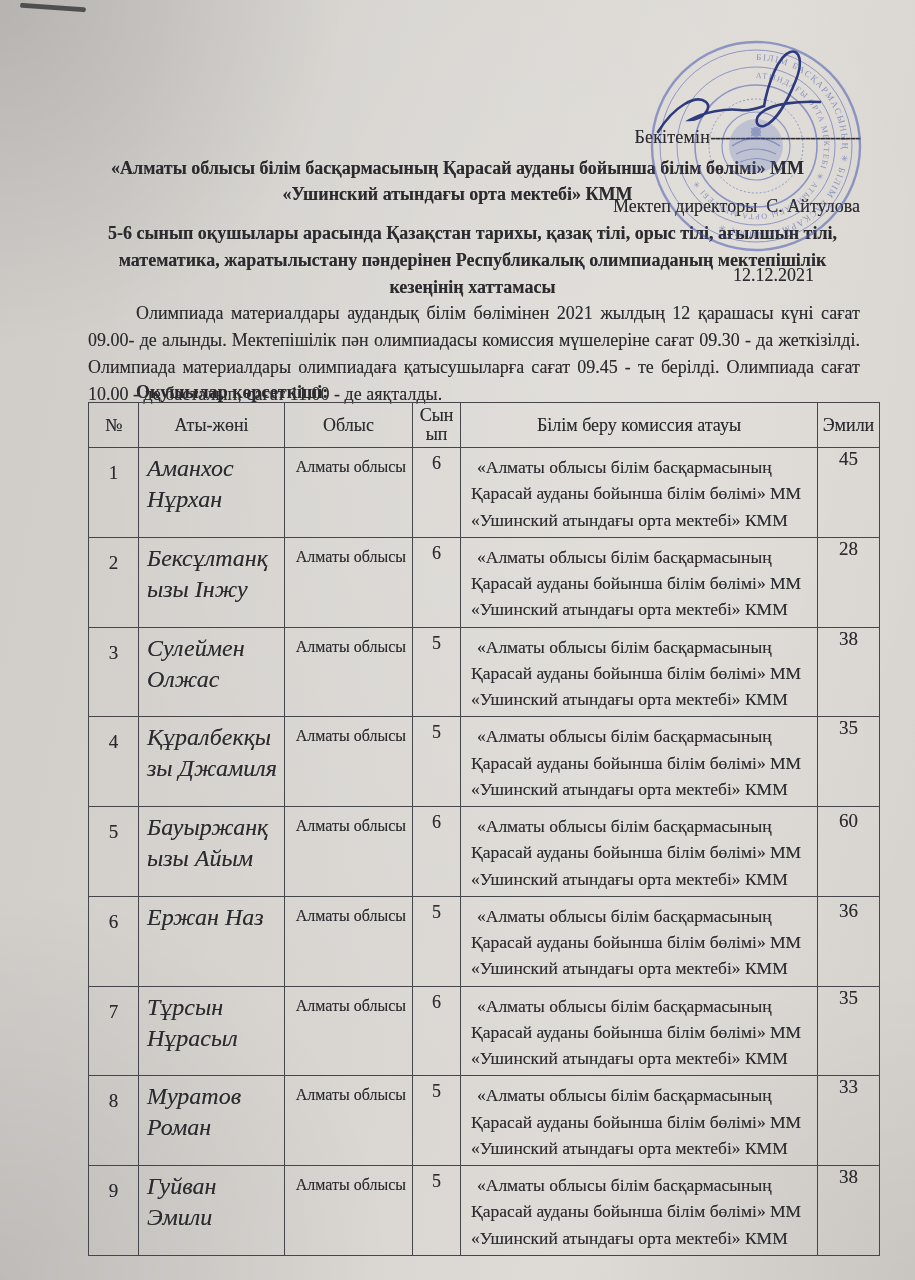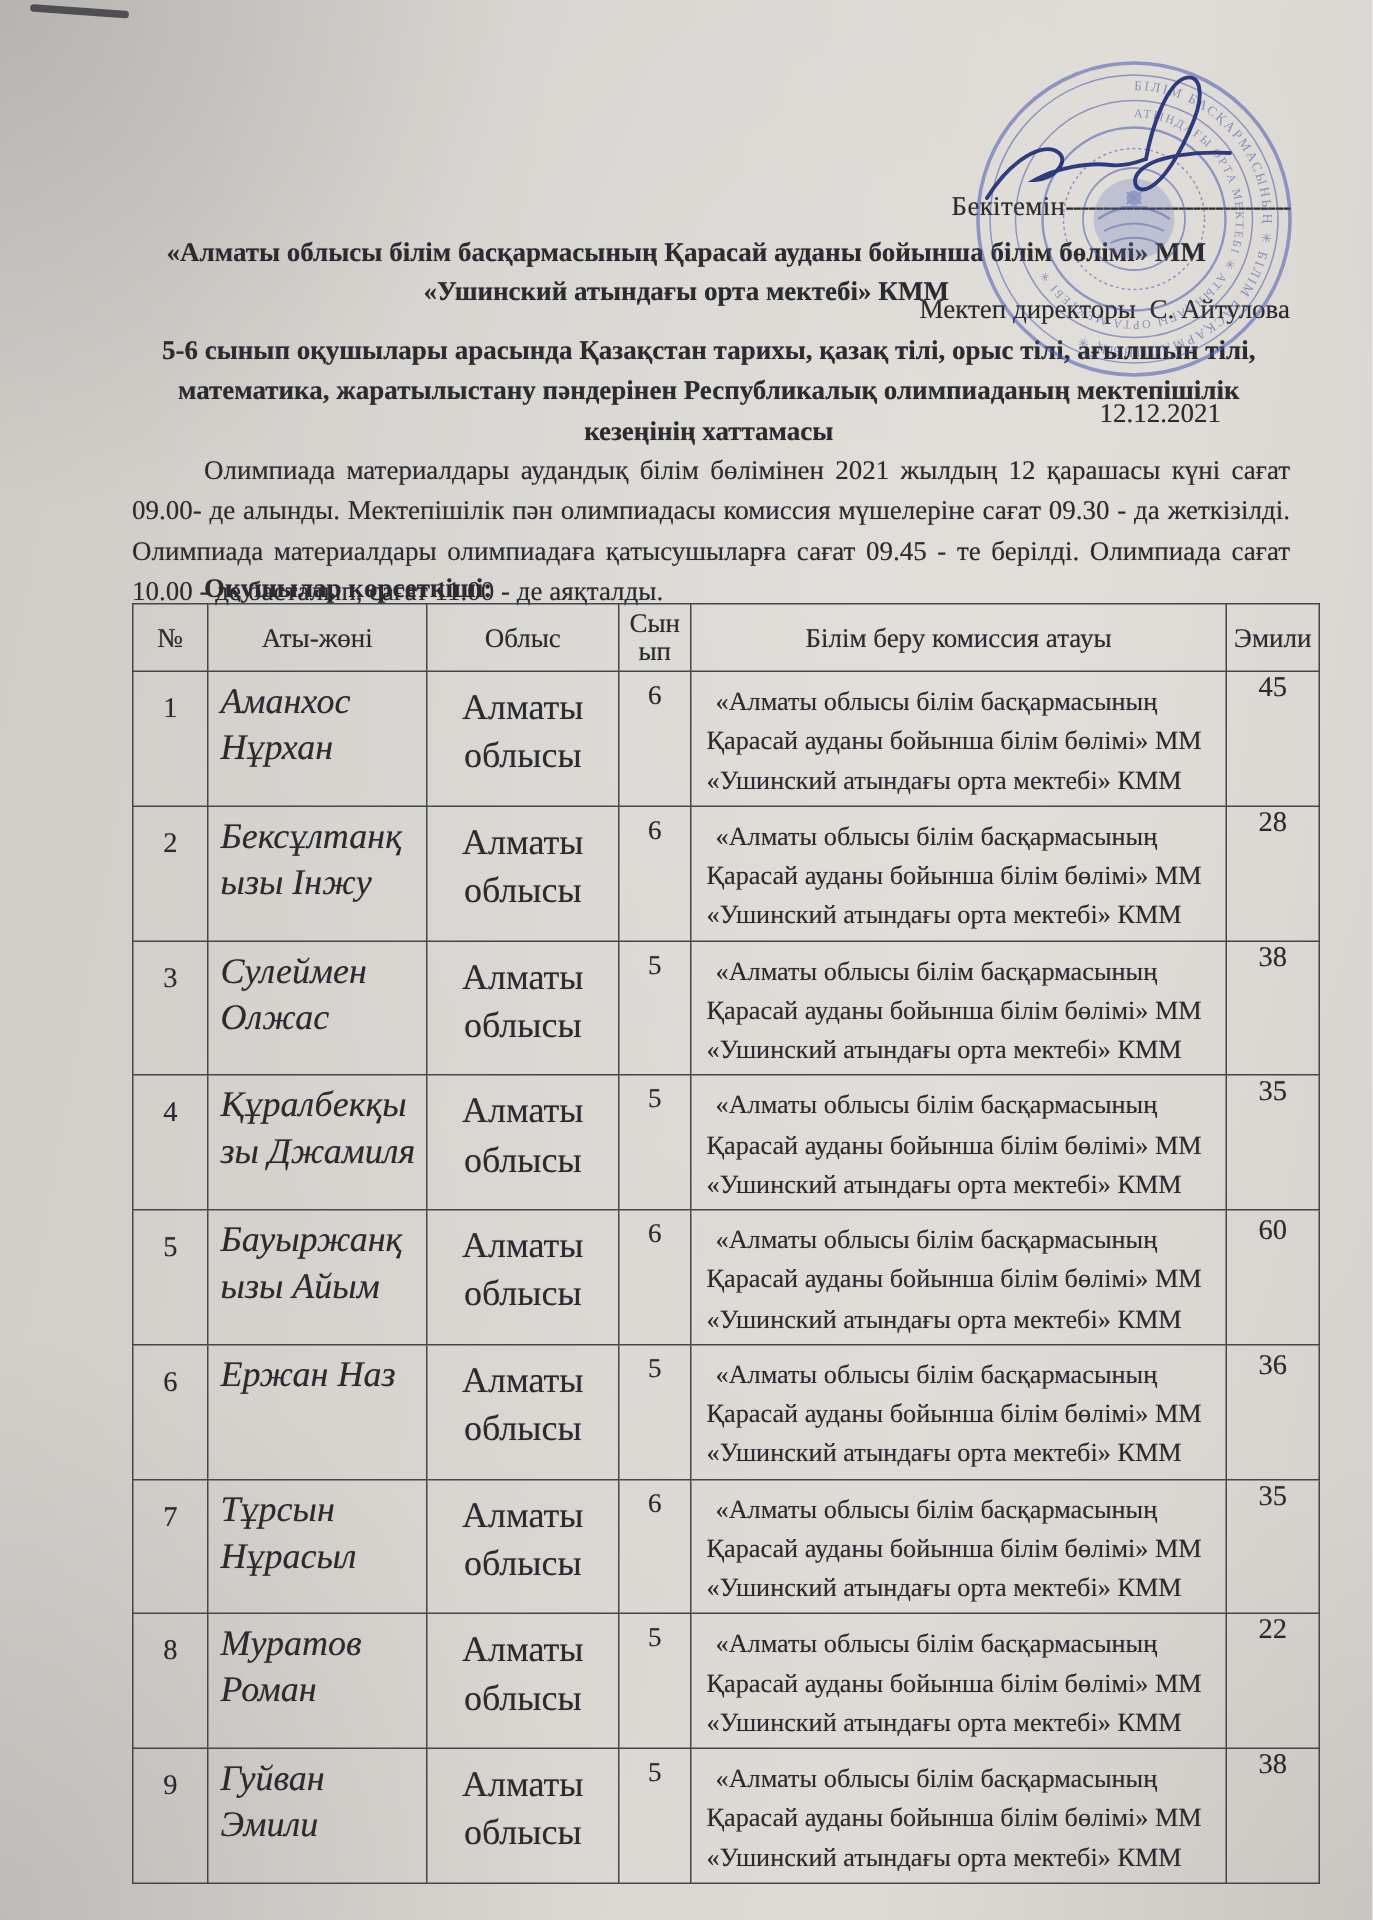--- a/index.html
+++ b/index.html
@@ -68,21 +68,21 @@
   table.results col.c-score  { width:62px; }
   table.results th, table.results td { border:1.6px solid #45464b; }
   table.results th {
     font-weight:normal; font-size:18px; text-align:center; vertical-align:middle;
     height:45px; line-height:1.05; overflow-wrap:anywhere; padding:2px 1px;
   }
   table.results td { height:83px; vertical-align:top; }
   td.num-cell   { text-align:center; vertical-align:middle; font-size:19px; padding-top:14px; }
   td.name-cell  { font-size:24px; padding:5px 6px 4px 8px; line-height:1.3;
                   overflow-wrap:anywhere;font-style:italic; }
-  td.region-cell{ text-align:center; font-size:24px; padding:8px 6px 0 6px; line-height:1.35; }
+  td.region-cell{ text-align:right; font-size:16px; padding:8px 6px 0 6px; line-height:1.35; }
   td.grade-cell { text-align:center; font-size:18px; padding-top:5px; }
   td.school-cell{ font-size:17.5px; padding:6px 8px 4px 10px; line-height:1.5; text-indent:6px; }
   td.score-cell { text-align:center; vertical-align:middle; font-size:19px; }
   td.score-cell.score-top { vertical-align:top; padding-top:3px; }
 </style>
 </head>
 <body>
 
 <div class="pen-mark"></div>
 
@@ -182,21 +182,21 @@
     <td class="school-cell">«Алматы облысы білім басқармасының Қарасай ауданы бойынша білім бөлімі» ММ «Ушинский атындағы орта мектебі» КММ</td>
     <td class="score-cell">35</td>
   </tr>
 
   <tr>
     <td class="num-cell">8</td>
     <td class="name-cell">Муратов Роман</td>
     <td class="region-cell">Алматы облысы</td>
     <td class="grade-cell">5</td>
     <td class="school-cell">«Алматы облысы білім басқармасының Қарасай ауданы бойынша білім бөлімі» ММ «Ушинский атындағы орта мектебі» КММ</td>
-    <td class="score-cell">22</td>
+    <td class="score-cell">33</td>
   </tr>
 
   <tr>
     <td class="num-cell">9</td>
     <td class="name-cell">Гуйван Эмили</td>
     <td class="region-cell">Алматы облысы</td>
     <td class="grade-cell">5</td>
     <td class="school-cell">«Алматы облысы білім басқармасының Қарасай ауданы бойынша білім бөлімі» ММ «Ушинский атындағы орта мектебі» КММ</td>
     <td class="score-cell">38</td>
   </tr>

